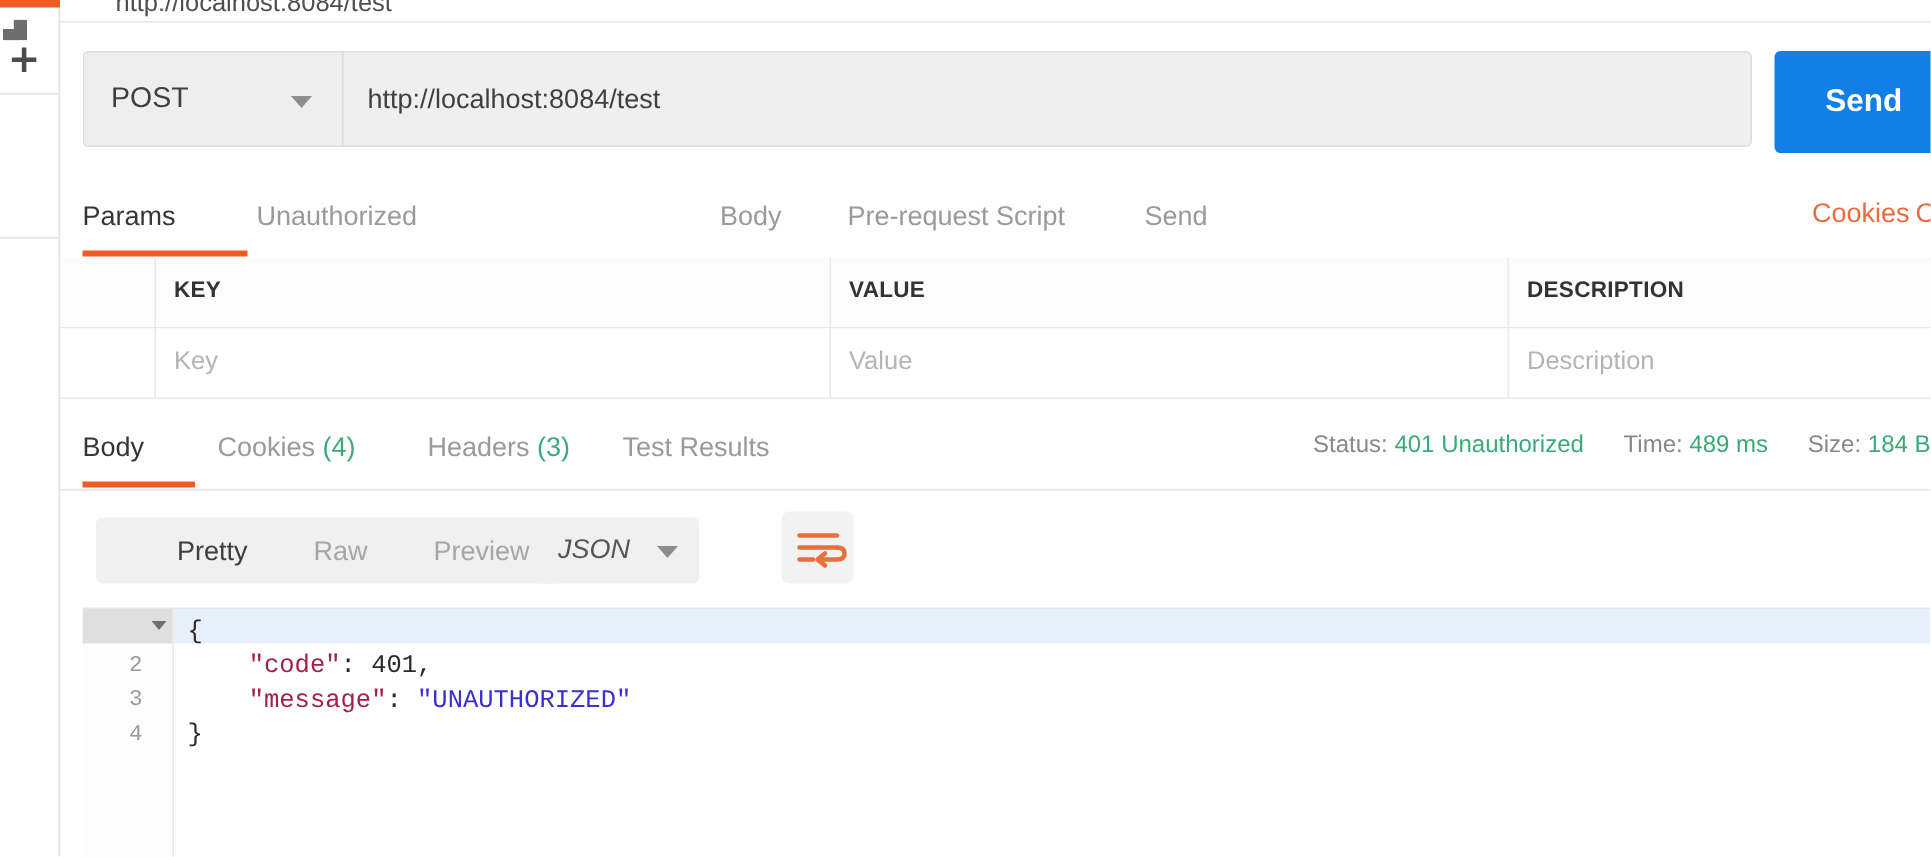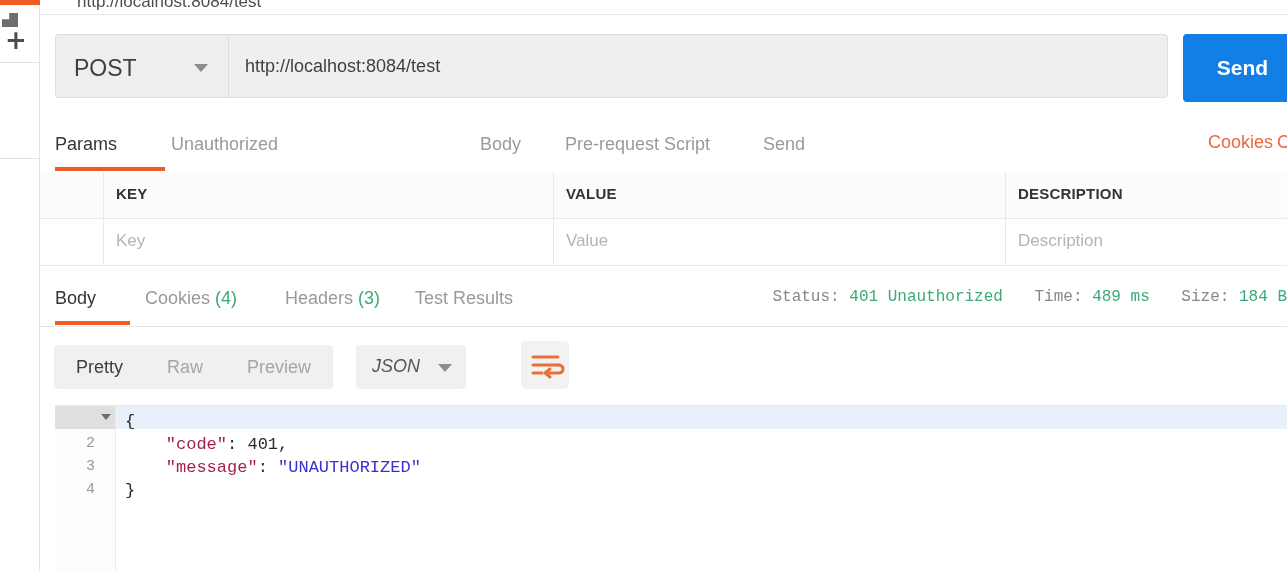--- a/index.html
+++ b/index.html
@@ -108,21 +108,21 @@
     background: #eeeeee;
     border: 1px solid #dcdcdc;
     border-right: none;
     border-radius: 4px 0 0 4px;
     box-sizing: border-box;
     cursor: pointer;
   }
   #method-label {
     position: absolute;
     left: 18px; top: 20px;
-    font-size: 23px;
+    font-size: 19px;
     color: #3f3f3f;
   }
   #method-caret {
     position: absolute;
     right: 20px; top: 29px;
     width: 0; height: 0;
     border-left: 7px solid transparent;
     border-right: 7px solid transparent;
     border-top: 8px solid #8d8d8d;
   }
@@ -245,40 +245,40 @@
     width: 1247px;
     height: 48px;
     border-bottom: 1px solid #e4e4e4;
   }
   #response-meta {
     position: absolute;
     right: 0; top: 10px;
     font-size: 16px;
     color: #888888;
     white-space: nowrap;
-    font-family: Liberation Mono, monospace;
   }
   #response-meta .mval { color: #3aab77; }
   #response-meta .mgroup { margin-left: 22px; }
 
   
   #resp-toolbar {
     position: absolute;
     left: 0; top: 326px;
     width: 1247px;
     height: 74px;
   }
   #seg-group {
     position: absolute;
-    left: 14px; top: 19px;
+    left: 24px; top: 19px;
     height: 44px;
     background: #f0f0f0;
     border-radius: 4px;
     display: flex;
     align-items: center;
+    padding-left: 32px;
   }
   .seg {
     font-size: 18px;
     color: #a6a6a6;
     padding: 0 22px;
     line-height: 44px;
     cursor: pointer;
     white-space: nowrap;
   }
   .seg.active { color: #3d3d3d; }

